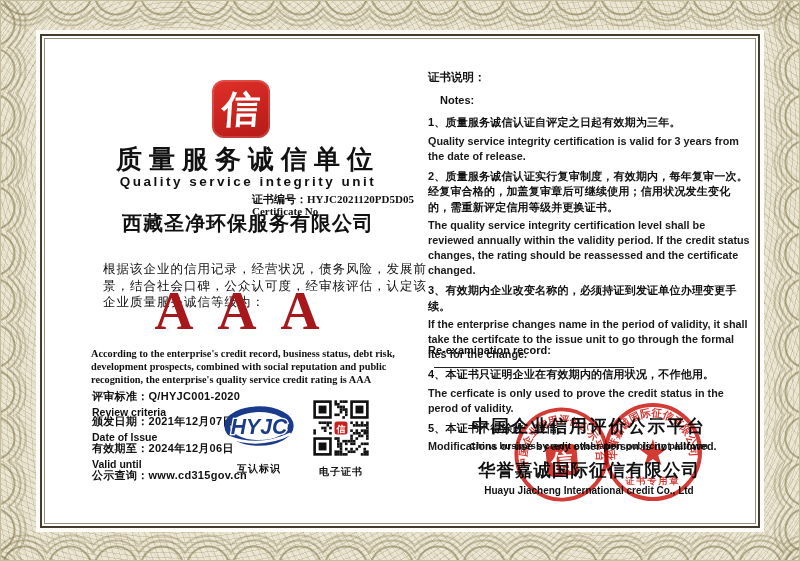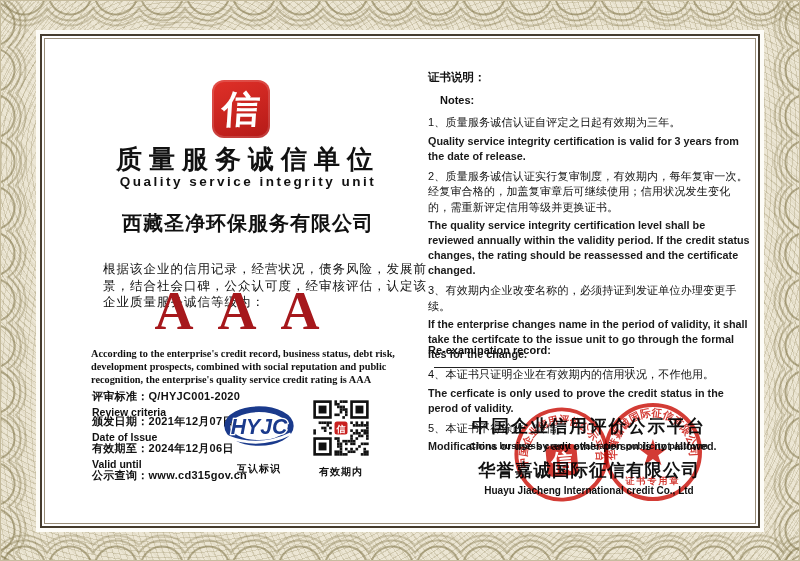--- a/index.html
+++ b/index.html
@@ -42,21 +42,21 @@
     font-size:10.3px;line-height:13.2px;margin:0;}
   .detail{left:92px;width:200px;}
   .d-cn{font-size:11px;font-weight:bold;letter-spacing:.3px;}
   .d-en{font-size:10.5px;font-weight:bold;margin-top:2px;}
   .mark{text-align:center;}
   .mark-label{font-size:10px;font-weight:bold;letter-spacing:1px;margin-top:4px;}
   
   .notes{left:428px;top:70px;width:322px;}
   .notes .h-cn{font-size:11.5px;font-weight:bold;margin:0 0 9px 0;}
   .notes .h-en{font-size:11px;font-weight:bold;margin:0 0 9px 12px;}
-  .notes .n-cn{font-size:11px;font-weight:normal;line-height:15.5px;margin:0 0 3px 0;letter-spacing:.2px;}
+  .notes .n-cn{font-size:11px;font-weight:bold;line-height:15.5px;margin:0 0 3px 0;letter-spacing:.2px;}
   .notes .n-en{font-size:10.8px;font-weight:600;line-height:15px;margin:0 0 5px 0;color:#1a1a1a;}
   .reexam{left:428px;top:344px;width:322px;}
   .reexam .r-cn{font-size:11.5px;font-weight:bold;margin-bottom:9px;}
   .reexam .r-en{font-size:11px;font-weight:bold;}
   .fill-line{display:inline-block;width:200px;border-bottom:1.5px solid #222;height:11px;margin-left:6px;}
   .footer{left:430px;top:414px;width:318px;text-align:center;}
   .f-cn1{font-size:17.5px;font-weight:bold;letter-spacing:2px;white-space:nowrap;}
   .f-en1{font-size:9px;font-weight:bold;margin-top:3px;letter-spacing:.4px;}
   .f-cn2{font-size:17.5px;font-weight:bold;letter-spacing:1px;margin-top:7px;white-space:nowrap;}
   .f-en2{font-size:10px;font-weight:bold;margin-top:3px;}
@@ -74,20 +74,24 @@
     <div class="sc sc-left"></div>
     <div class="sc sc-right"></div>
   </div>
   <div class="panel"></div>
 
   <div class="abs logo">
     <span>信</span>
   </div>
   <div class="abs title-en">Quality service integrity unit</div>
   <div class="abs title-cn">质量服务诚信单位</div>
+  <div class="abs certno">
+    <div><span>证书编号：</span><span>HYJC2021120PD5D05</span></div>
+    <div>Certificate No</div>
+  </div>
   <div class="abs company">西藏圣净环保服务有限公司</div>
   <p class="abs body-cn">根据该企业的信用记录，经营状况，债务风险，发展前景，结合社会口碑，公众认可度，经审核评估，认定该企业质量服务诚信等级为：</p>
   <div class="abs rating">AAA</div>
   <p class="abs body-en">According to the enterprise's credit record, business status, debt risk, development prospects, combined with social reputation and public recognition, the enterprise's quality service credit rating is AAA</p>
 
   <div class="abs detail" style="top:389px">
     <div class="d-cn"><span>评审标准：</span><span>Q/HYJC001-2020</span></div>
     <div class="d-en">Review criteria</div>
   </div>
   <div class="abs detail" style="top:414px">
@@ -220,21 +224,21 @@
           <rect x="38.22727272727273" y="1.3181818181818181" width="18.454545454545453" height="18.454545454545453"></rect>
           <rect x="40.86363636363637" y="3.954545454545454" width="13.181818181818182" height="13.181818181818182" fill="#fff"></rect>
           <rect x="43.5" y="6.590909090909091" width="7.909090909090908" height="7.909090909090908" fill="#111"></rect>
           <rect x="1.3181818181818181" y="38.22727272727273" width="18.454545454545453" height="18.454545454545453"></rect>
           <rect x="3.954545454545454" y="40.86363636363637" width="13.181818181818182" height="13.181818181818182" fill="#fff"></rect>
           <rect x="6.590909090909091" y="43.5" width="7.909090909090908" height="7.909090909090908" fill="#111"></rect>
         </g>
       <rect x="22.5" y="22.5" width="13" height="13" rx="2.5" fill="#c8201f"></rect>
       <text x="29" y="32.6" text-anchor="middle" font-size="9" font-weight="bold" font-family="Liberation Sans, sans-serif" fill="#fff">信</text>
     </svg>
-    <div class="mark-label">有效期内</div>
+    <div class="mark-label">电子证书</div>
   </div>
 
   <div class="abs notes">
     <p class="h-cn">证书说明：</p>
     <p class="h-en">Notes:</p>
     <p class="n-cn">1、质量服务诚信认证自评定之日起有效期为三年。</p>
     <p class="n-en">Quality service integrity certification is valid for 3 years from the date of release.</p>
     <p class="n-cn">2、质量服务诚信认证实行复审制度，有效期内，每年复审一次。经复审合格的，加盖复审章后可继续使用；信用状况发生变化的，需重新评定信用等级并更换证书。</p>
     <p class="n-en">The quality service integrity certification level shall be reviewed annually within the validity period. If the credit status changes, the rating should be reassessed and the certificate changed.</p>
     <p class="n-cn">3、有效期内企业改变名称的，必须持证到发证单位办理变更手续。</p>

